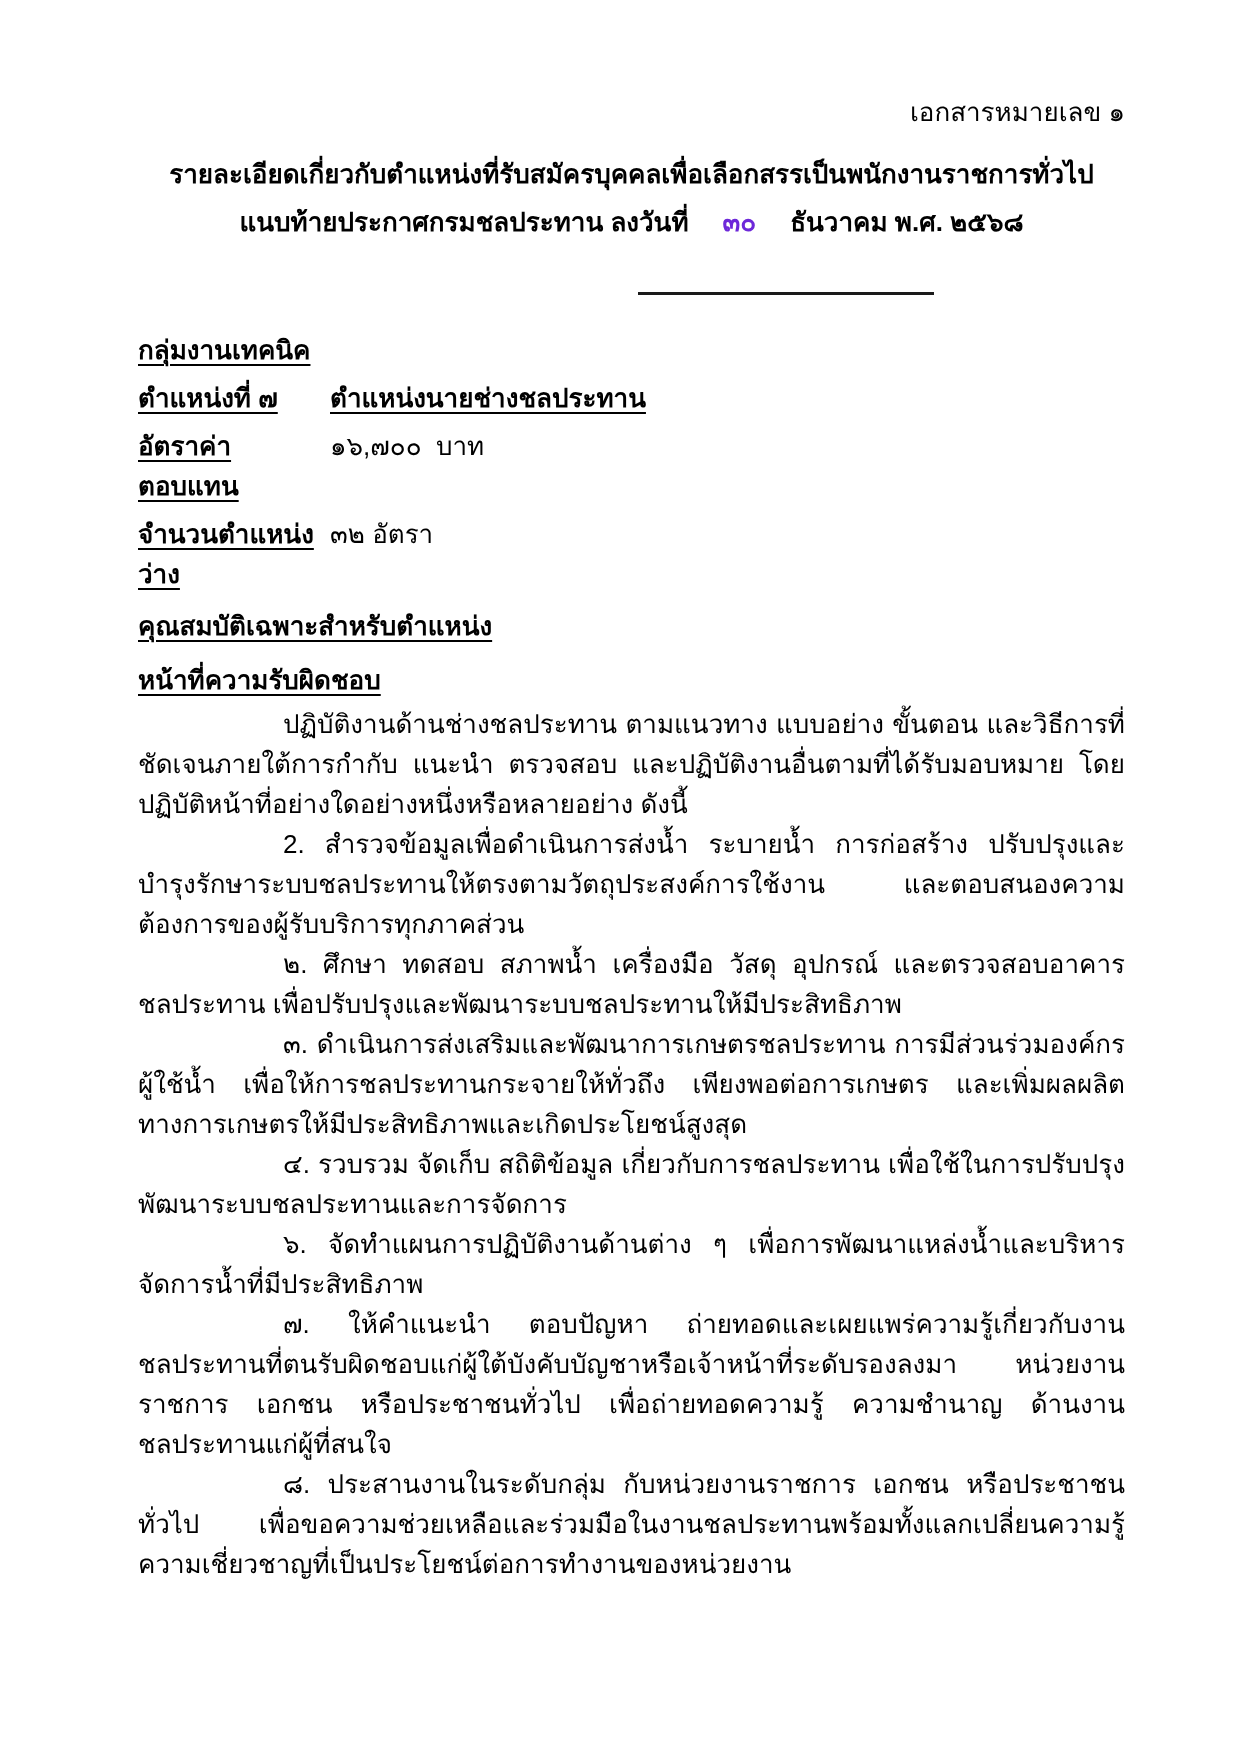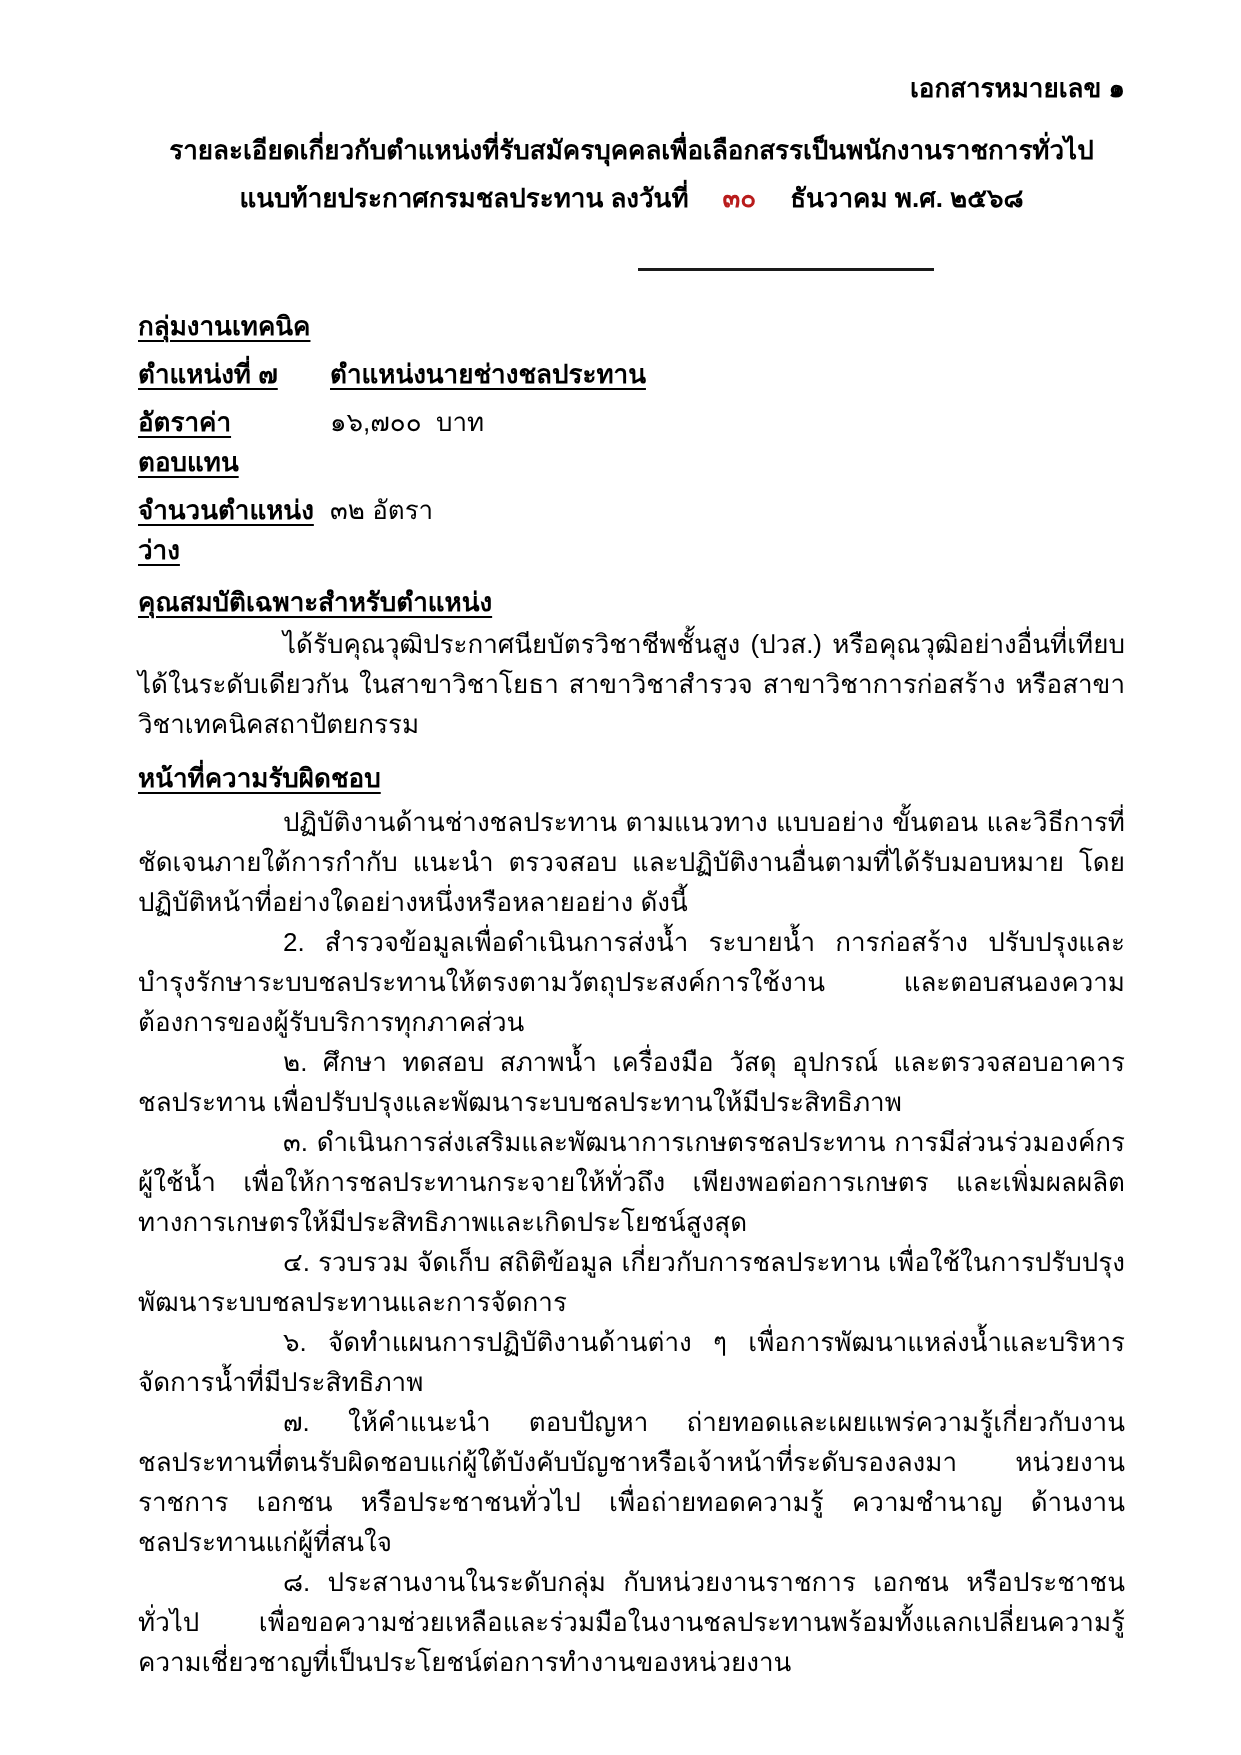--- a/index.html
+++ b/index.html
@@ -19,23 +19,23 @@
     padding:0 116px 0 138px;
     box-sizing:border-box;
   }
   .b{font-weight:bold;}
   .u{
     text-decoration:underline;
     text-decoration-thickness:2px;
     text-underline-offset:5px;
   }
   .doc-number{
-    margin-top:72px;
+    margin-top:96px;
     text-align:right;
-    font-weight:bold;
+    font-weight:normal;
     line-height:32px;
   }
   .title{
     margin-top:26px;
     text-align:center;
     font-weight:bold;
   }
   .subtitle{
     margin-top:8px;
     text-align:center;
@@ -75,21 +75,21 @@
 </head>
 <body>
 
 <div class="page">
   <div class="content">
 
     <div class="doc-number">เอกสารหมายเลข ๑</div>
 
     <div class="title">รายละเอียดเกี่ยวกับตำแหน่งที่รับสมัครบุคคลเพื่อเลือกสรรเป็นพนักงานราชการทั่วไป</div>
 
-    <div class="subtitle"><span>แนบท้ายประกาศกรมชลประทาน ลงวันที่</span><span class="day" style="color: #b91c1c;">๓๐</span><span>ธันวาคม พ.ศ. ๒๕๖๘</span></div>
+    <div class="subtitle"><span>แนบท้ายประกาศกรมชลประทาน ลงวันที่</span><span class="day" style="color: #6d28d9;">๓๐</span><span>ธันวาคม พ.ศ. ๒๕๖๘</span></div>
 
     <div class="rule"></div>
 
     <div class="group-heading"><span class="b u">กลุ่มงานเทคนิค</span></div>
 
     <div class="info-row">
       <span class="info-label-cell"><span class="b u">ตำแหน่งที่ ๗</span></span>
       <span class="b u">ตำแหน่งนายช่างชลประทาน</span>
     </div>
 
@@ -98,21 +98,20 @@
       <span class="value">๑๖,๗๐๐  บาท</span>
     </div>
 
     <div class="info-row">
       <span class="info-label-cell"><span class="b u">จำนวนตำแหน่งว่าง</span></span>
       <span class="value">๓๒ อัตรา</span>
     </div>
 
     <div class="qual-heading"><span class="b u">คุณสมบัติเฉพาะสำหรับตำแหน่ง</span></div>
 
-    <p class="para">ได้รับคุณวุฒิประกาศนียบัตรวิชาชีพชั้นสูง (ปวส.) หรือคุณวุฒิอย่างอื่นที่เทียบได้ในระดับเดียวกัน ในสาขาวิชาโยธา สาขาวิชาสำรวจ สาขาวิชาการก่อสร้าง หรือสาขาวิชาเทคนิคสถาปัตยกรรม</p>
 
     <div class="duties-heading"><span class="b u">หน้าที่ความรับผิดชอบ</span></div>
 
     <p class="para duties-intro">ปฏิบัติงานด้านช่างชลประทาน ตามแนวทาง แบบอย่าง ขั้นตอน และวิธีการที่ชัดเจนภายใต้การกำกับ แนะนำ ตรวจสอบ และปฏิบัติงานอื่นตามที่ได้รับมอบหมาย โดยปฏิบัติหน้าที่อย่างใดอย่างหนึ่งหรือหลายอย่าง ดังนี้</p>
 
     <p class="para duty">2. สำรวจข้อมูลเพื่อดำเนินการส่งน้ำ ระบายน้ำ การก่อสร้าง ปรับปรุงและบำรุงรักษาระบบชลประทานให้ตรงตามวัตถุประสงค์การใช้งาน และตอบสนองความต้องการของผู้รับบริการทุกภาคส่วน</p>
     <p class="para duty">๒. ศึกษา ทดสอบ สภาพน้ำ เครื่องมือ วัสดุ อุปกรณ์ และตรวจสอบอาคารชลประทาน เพื่อปรับปรุงและพัฒนาระบบชลประทานให้มีประสิทธิภาพ</p>
     <p class="para duty">๓. ดำเนินการส่งเสริมและพัฒนาการเกษตรชลประทาน การมีส่วนร่วมองค์กรผู้ใช้น้ำ เพื่อให้การชลประทานกระจายให้ทั่วถึง เพียงพอต่อการเกษตร และเพิ่มผลผลิตทางการเกษตรให้มีประสิทธิภาพและเกิดประโยชน์สูงสุด</p>
     <p class="para duty">๔. รวบรวม จัดเก็บ สถิติข้อมูล เกี่ยวกับการชลประทาน เพื่อใช้ในการปรับปรุง พัฒนาระบบชลประทานและการจัดการ</p>
     <p class="para duty">๖. จัดทำแผนการปฏิบัติงานด้านต่าง ๆ เพื่อการพัฒนาแหล่งน้ำและบริหารจัดการน้ำที่มีประสิทธิภาพ</p>

